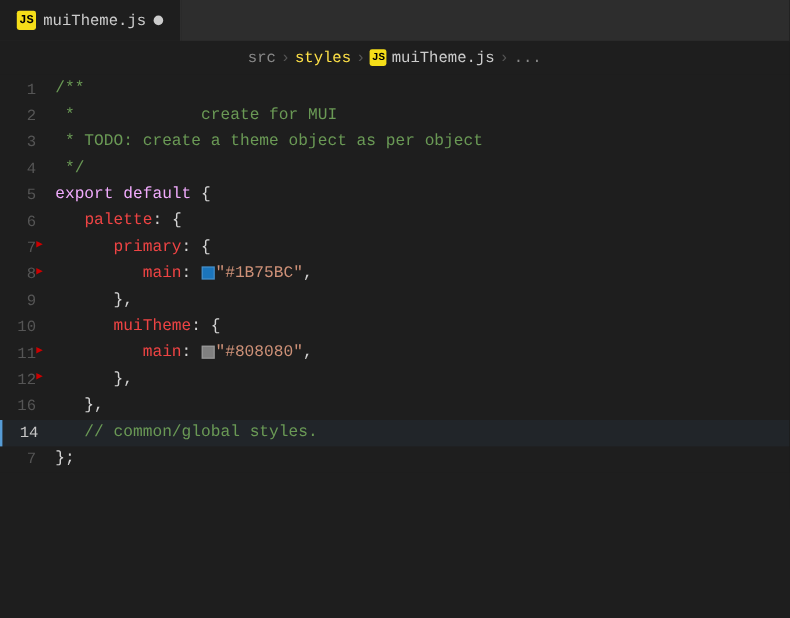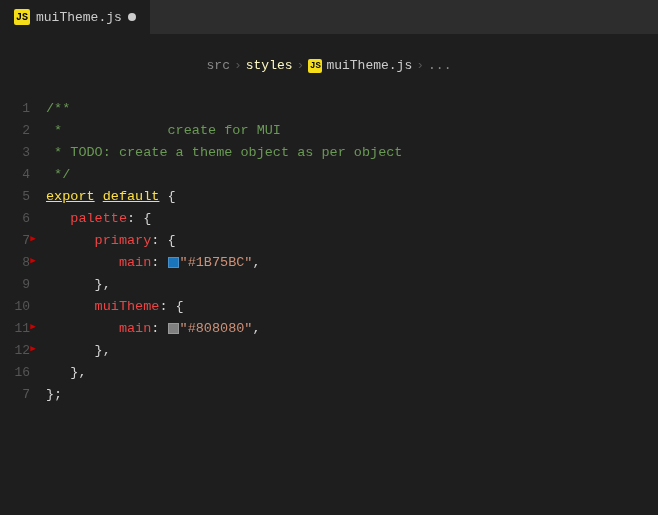--- a/index.html
+++ b/index.html
@@ -52,23 +52,22 @@
       width: 8px;
       height: 8px;
       border-radius: 50%;
       background: #ccc;
       flex-shrink: 0;
     }
 
     
     .breadcrumb {
       display: flex;
-      align-items: center;
-      justify-content: center;
-      padding: 23px 0;
+      justify-content: center;
+      padding: 6px 0;
       color: #888;
       font-size: 13px;
       gap: 4px;
       background: #1e1e1e;
     }
 
     .breadcrumb .sep {
       color: #555;
     }
 
@@ -136,40 +135,40 @@
       justify-content: center;
     }
 
     
     .line-14 .line-number {
       border-left: 2px solid #569cd6;
     }
 
     
     .c-comment { color: #6a9955; }
-    .c-keyword { color: #fde047; text-decoration: underline; }
+    .c-keyword { color: #f0abfc; }
     .c-property { color: #ef4444; }
     .c-string { color: #ce9178; }
     .c-plain { color: #d4d4d4; }
   </style>
 </head>
 <body>
 
 <div class="tab-bar">
   <div class="tab">
     <span class="js-icon">JS</span>
     <span>muiTheme.js</span>
     <span class="dot"></span>
   </div>
 </div>
 
 <div class="breadcrumb">
   <span style="color:#888">src</span>
   <span class="sep">›</span>
-  <span style="color:#fef9c3">styles</span>
+  <span style="color:#fde047">styles</span>
   <span class="sep">›</span>
   <span class="js-icon-sm">JS</span>
   <span style="color:#ccc">muiTheme.js</span>
   <span class="sep">›</span>
   <span style="color:#888">...</span>
 </div>
 
 <div class="editor">
 
   <div class="line">
@@ -234,19 +233,23 @@
     <span class="collapse-arrow" style="color:#c00;font-size:9px;left:28px;">▶</span>
     <span class="line-number">12</span>
     <span class="line-content c-plain">      },</span>
   </div>
 
   <div class="line">
     <span class="line-number">16</span>
     <span class="line-content c-plain">   },</span>
   </div>
 
+  <div class="line line-14" style="background: rgba(86,156,214,0.06);">
+    <span class="line-number active" style="border-left:2px solid #569cd6; padding-right:14px;">14</span>
+    <span class="line-content c-comment">   // common/global styles.</span>
+  </div>
 
   <div class="line">
     <span class="line-number">7</span>
     <span class="line-content c-plain">};</span>
   </div>
 
 </div>
 
 </body></html>

